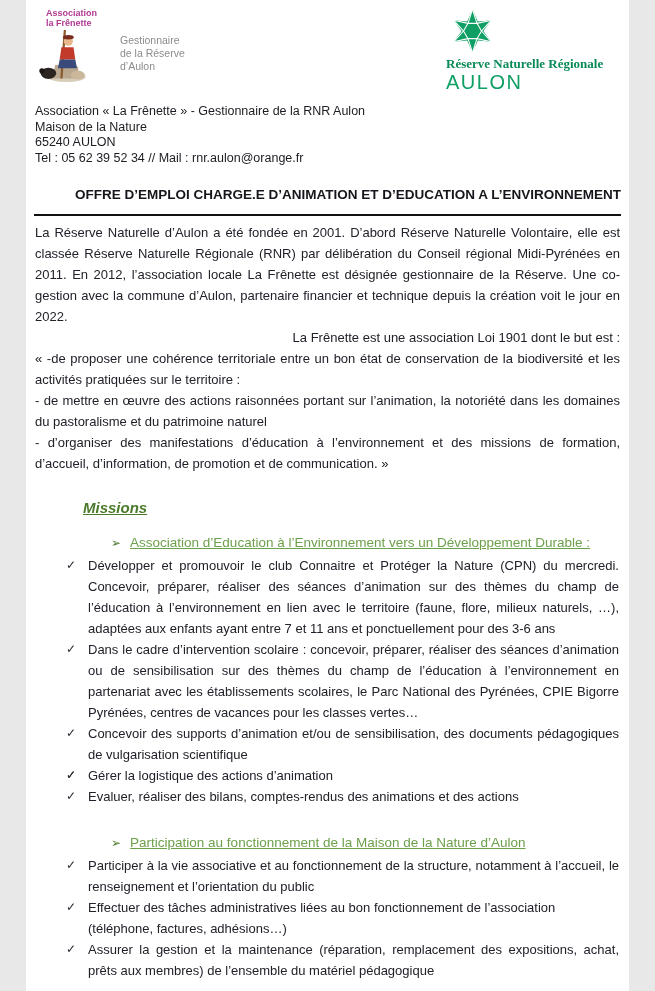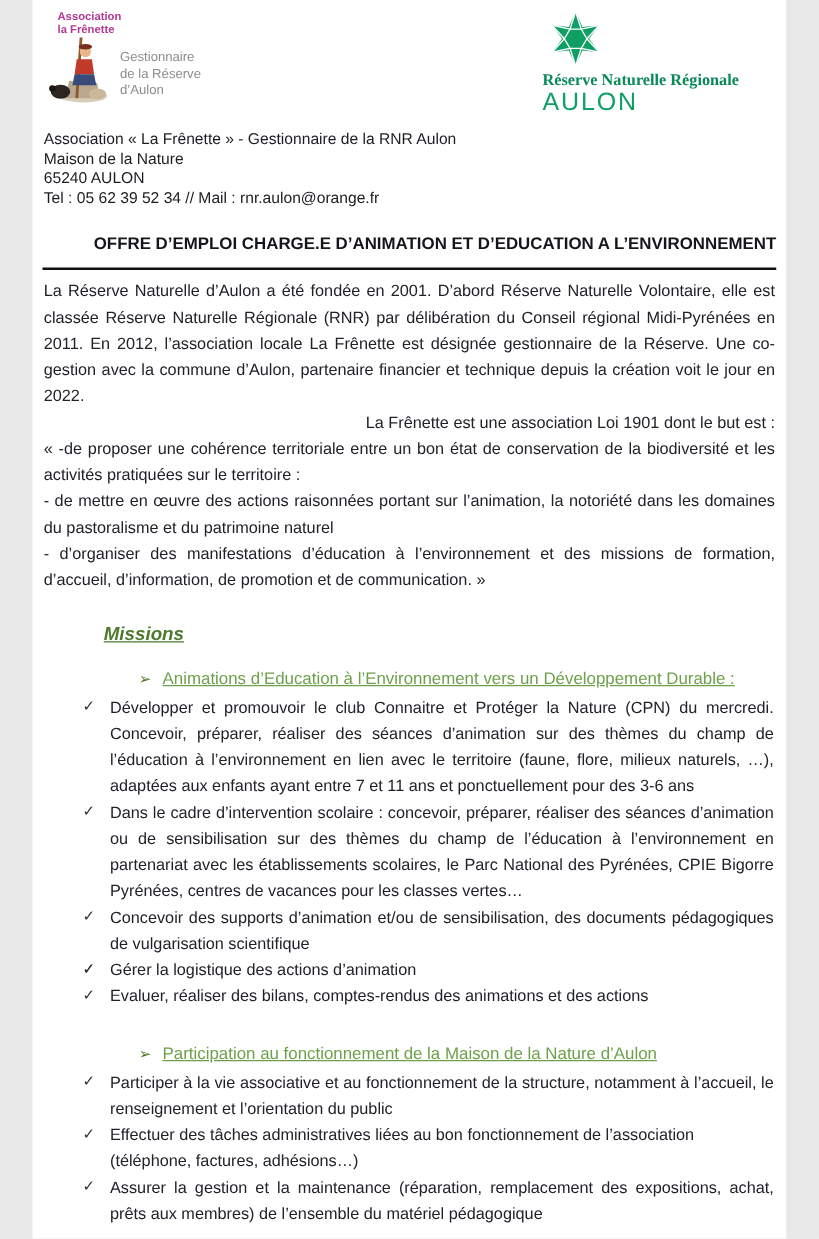--- a/index.html
+++ b/index.html
@@ -13,27 +13,27 @@
     overflow:hidden;
   }
   
   .header{position:relative;height:96px;}
   .logo-left{position:absolute;left:12px;top:8px;width:180px;}
   .fren-name{
     font-size:9px;font-weight:bold;line-height:10px;
     color:#b03a92;letter-spacing:0;
     margin-left:8px;
   }
-  .fren-row{display:flex;align-items:center;}
+  .fren-row{display:flex;align-items:flex-start;gap:24px;}
   .fren-art{width:52px;height:56px;flex:0 0 auto;}
   .fren-role{
     font-size:10.5px;line-height:13px;color:#8c8c8c;
     margin-left:6px;margin-top:6px;
   }
-  .logo-right{position:absolute;right:29px;top:8px;width:166px;}
+  .logo-right{position:absolute;right:17px;top:8px;width:166px;}
   .rnr-star{width:45px;height:46px;margin-left:4px;display:block;}
   .rnr-line1{
     font-family:"Liberation Serif",serif;
     font-size:13px;font-weight:bold;color:#0a8a58;
     margin-top:2px;white-space:nowrap;
   }
   .rnr-line2{
     font-size:20px;color:#0fa065;letter-spacing:1.5px;
     margin-top:0;line-height:20px;
   }
@@ -149,21 +149,21 @@
     <p>La Réserve Naturelle d’Aulon a été fondée en 2001. D’abord Réserve Naturelle Volontaire, elle est classée Réserve Naturelle Régionale (RNR) par délibération du Conseil régional Midi-Pyrénées en 2011. En 2012, l’association locale La Frênette est désignée gestionnaire de la Réserve. Une co-gestion avec la commune d’Aulon, partenaire financier et technique depuis la création voit le jour en 2022.</p>
     <p class="single">La Frênette est une association Loi 1901 dont le but est :</p>
     <p>« -de proposer une cohérence territoriale entre un bon état de conservation de la biodiversité et les activités pratiquées sur le territoire :</p>
     <p>- de mettre en œuvre des actions raisonnées portant sur l’animation, la notoriété dans les domaines du pastoralisme et du patrimoine naturel</p>
     <p>- d’organiser des manifestations d’éducation à l’environnement et des missions de formation, d’accueil, d’information, de promotion et de communication. »</p>
   </div>
 
   <div class="missions-heading">Missions</div>
 
   <div class="sub-heading">
-    <span class="arrow">➢</span><span class="sub-text">Animations d’Education à l’Environnement vers un Développement Durable :</span>
+    <span class="arrow">➢</span><span class="sub-text">Association d’Education à l’Environnement vers un Développement Durable :</span>
   </div>
   <div class="check-list">
     <div class="check-item"><span class="check">✓</span><span>Développer et promouvoir le club Connaitre et Protéger la Nature (CPN) du mercredi. Concevoir, préparer, réaliser des séances d’animation sur des thèmes du champ de l’éducation à l’environnement en lien avec le territoire (faune, flore, milieux naturels, …), adaptées aux enfants ayant entre 7 et 11 ans et ponctuellement pour des 3-6 ans</span></div>
     <div class="check-item"><span class="check">✓</span><span>Dans le cadre d’intervention scolaire : concevoir, préparer, réaliser des séances d’animation ou de sensibilisation sur des thèmes du champ de l’éducation à l’environnement en partenariat avec les établissements scolaires, le Parc National des Pyrénées, CPIE Bigorre Pyrénées, centres de vacances pour les classes vertes…</span></div>
     <div class="check-item"><span class="check">✓</span><span>Concevoir des supports d’animation et/ou de sensibilisation, des documents pédagogiques de vulgarisation scientifique</span></div>
     <div class="check-item"><span class="check">✓</span></div>
     <div class="check-item"><span class="check">✓</span><span>Gérer la logistique des actions d’animation</span></div>
     <div class="check-item"><span class="check">✓</span><span>Evaluer, réaliser des bilans, comptes-rendus des animations et des actions</span></div>
   </div>
 

